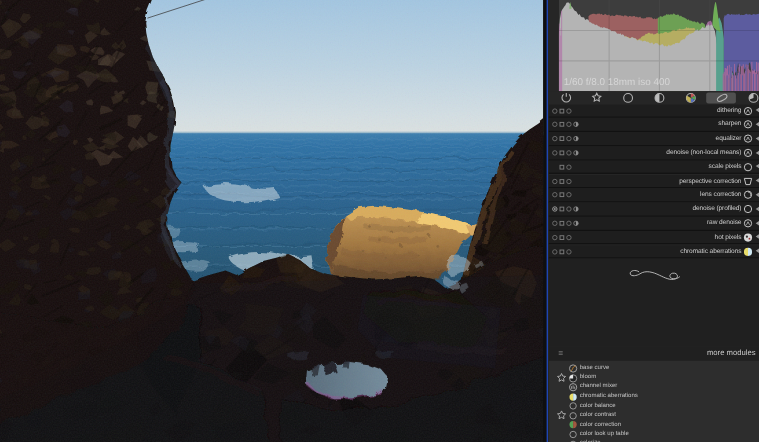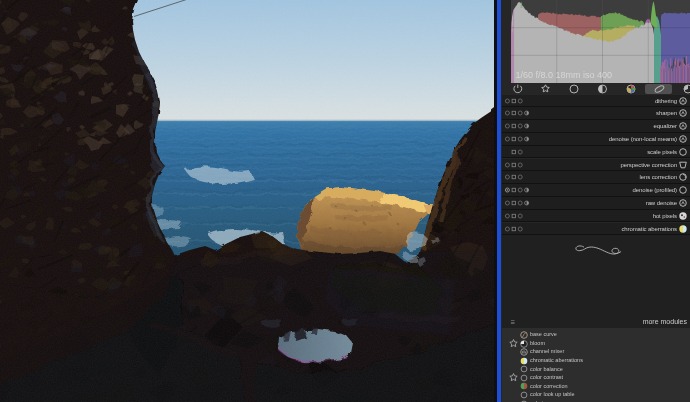--- a/index.html
+++ b/index.html
@@ -1,18 +1,18 @@
 <!DOCTYPE html>
 <html><head><meta charset="utf-8">
 <style>
 html,body{margin:0;padding:0;width:690px;height:402px;overflow:hidden;background:#101010;
 font-family:"Liberation Sans",sans-serif;}
 #stage{position:relative;width:690px;height:402px;}
 .abs{position:absolute;}
-#panel{position:absolute;left:497px;top:0;width:193px;height:402px;background:#262626;border-left:4px solid #1d4ed8;box-sizing:border-box;}
+#panel{position:absolute;left:497px;top:0;width:193px;height:402px;background:#262626;border-left:1px solid #1d4ed8;box-sizing:border-box;}
 .mrow{position:absolute;left:1px;width:191px;height:11.8px;background:#1e1e1e;border-bottom:1px solid #111111;}
 .mname{position:absolute;right:16px;top:0;height:12px;line-height:12.6px;font-size:6px;color:#cccccc;white-space:nowrap;letter-spacing:-0.1px;}
 .larrow{position:absolute;right:0.5px;top:3.8px;width:0;height:0;border-top:2.2px solid transparent;border-bottom:2.2px solid transparent;border-right:3.8px solid #999999;}
 .bitem{position:absolute;left:0;width:192px;height:8.6px;font-size:5.5px;color:#c4c4c4;line-height:8.6px;}
 .bitem .t{position:absolute;left:29px;top:0;}
 </style></head><body>
 <div id="stage">
 <svg class="abs" style="left:0;top:0" width="494" height="402" viewBox="0 0 494 402">
 <defs>
 <linearGradient id="sky" x1="0" y1="0" x2="0" y2="1">

